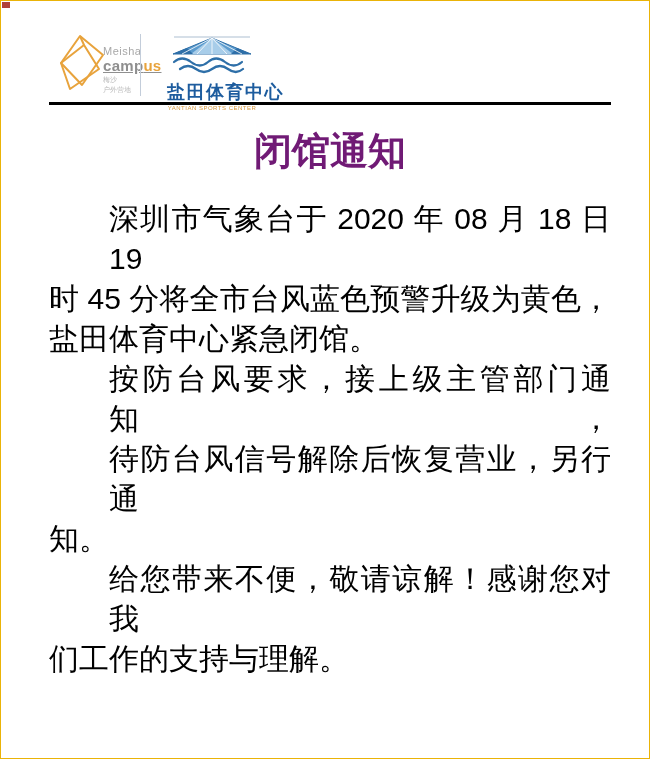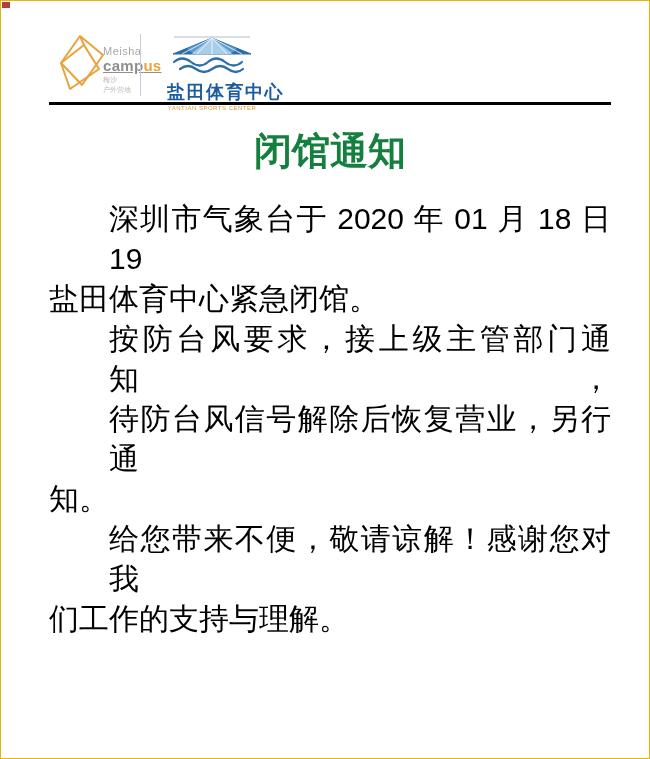--- a/index.html
+++ b/index.html
@@ -19,21 +19,21 @@
   .meisha-sub{font-size:7px;color:#b8b8b8;margin-top:3px;line-height:7px;}
   .logo-divider{position:absolute;left:139px;top:33px;width:1px;height:62px;background:#c3cdda;}
   .yantian-logo{position:absolute;left:166px;top:31px;width:90px;text-align:center;}
   .yantian-cn{font-size:18px;font-weight:bold;color:#1d5c9e;letter-spacing:1.5px;margin-top:2px;white-space:nowrap;}
   .yantian-en{font-size:6px;color:#d8973b;letter-spacing:.5px;margin-top:1px;white-space:nowrap;}
 
   .header-rule{margin-left:48px;width:562px;height:3px;background:#000;}
 
   
   .content{margin:0 40px 0 48px;width:562px;}
-  .title{margin-top:22px;font-size:38px;line-height:48px;font-weight:bold;text-align:center;color:#15803d;}
+  .title{margin-top:22px;font-size:38px;line-height:48px;font-weight:bold;text-align:center;color:#701a75;}
   .salutation{margin-top:22px;font-size:30px;line-height:40px;color:#000;}
   .body-text{margin-top:24px;}
   .line{font-size:30px;line-height:40px;color:#000;width:562px;box-sizing:border-box;}
   .line.fill{text-align:justify;text-align-last:justify;}
   .line.first{padding-left:60px;}
 </style>
 </head>
 <body>
 
 <div class="page">
@@ -81,21 +81,22 @@
       <div class="yantian-cn">盐田体育中心</div>
       <div class="yantian-en">YANTIAN SPORTS CENTER</div>
     </div>
   </div>
 
   <div class="header-rule"></div>
 
   <div class="content">
     <div class="title">闭馆通知</div>
     <div class="body-text" id="body-text">
-        <div class="line first fill">深圳市气象台于 2020 年 01 月 18 日 19</div>
+        <div class="line first fill">深圳市气象台于 2020 年 08 月 18 日 19</div>
+        <div class="line fill">时 45 分将全市台风蓝色预警升级为黄色，</div>
         <div class="line">盐田体育中心紧急闭馆。</div>
         <div class="line first fill">按防台风要求，接上级主管部门通知，</div>
         <div class="line first fill">待防台风信号解除后恢复营业，另行通</div>
         <div class="line">知。</div>
         <div class="line first fill">给您带来不便，敬请谅解！感谢您对我</div>
         <div class="line">们工作的支持与理解。</div>
       </div>
 
   </div>
 

